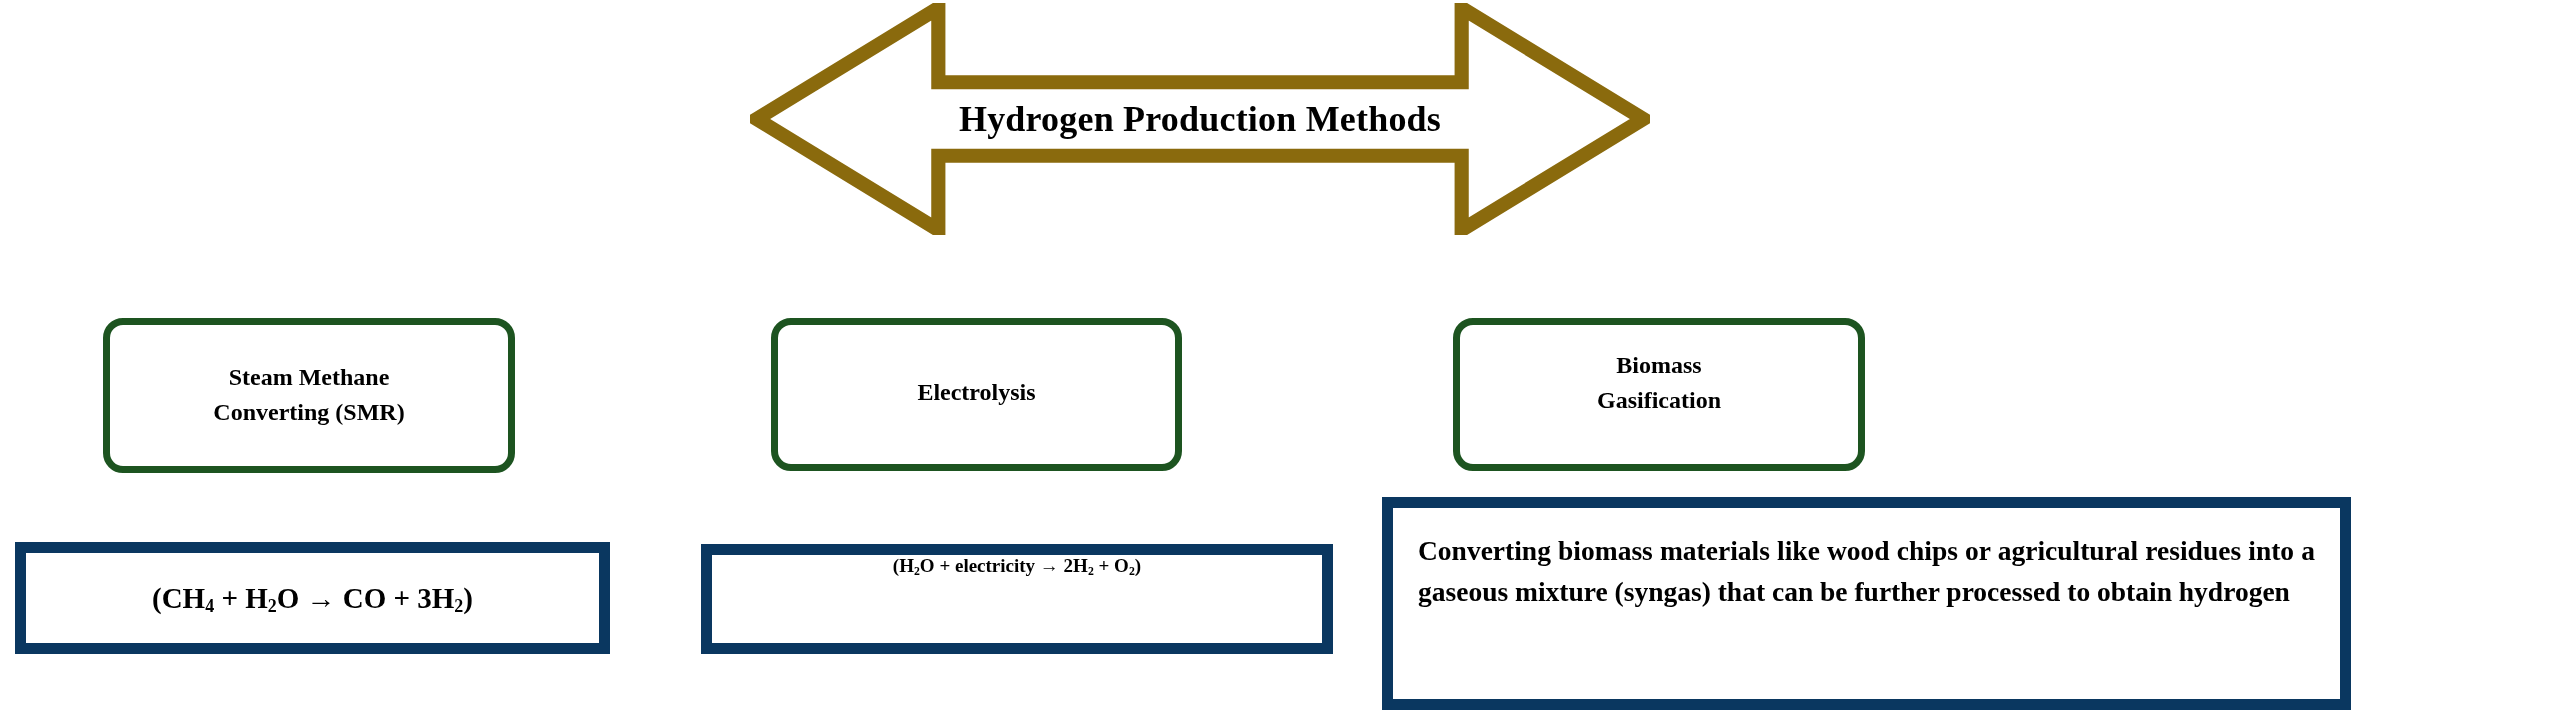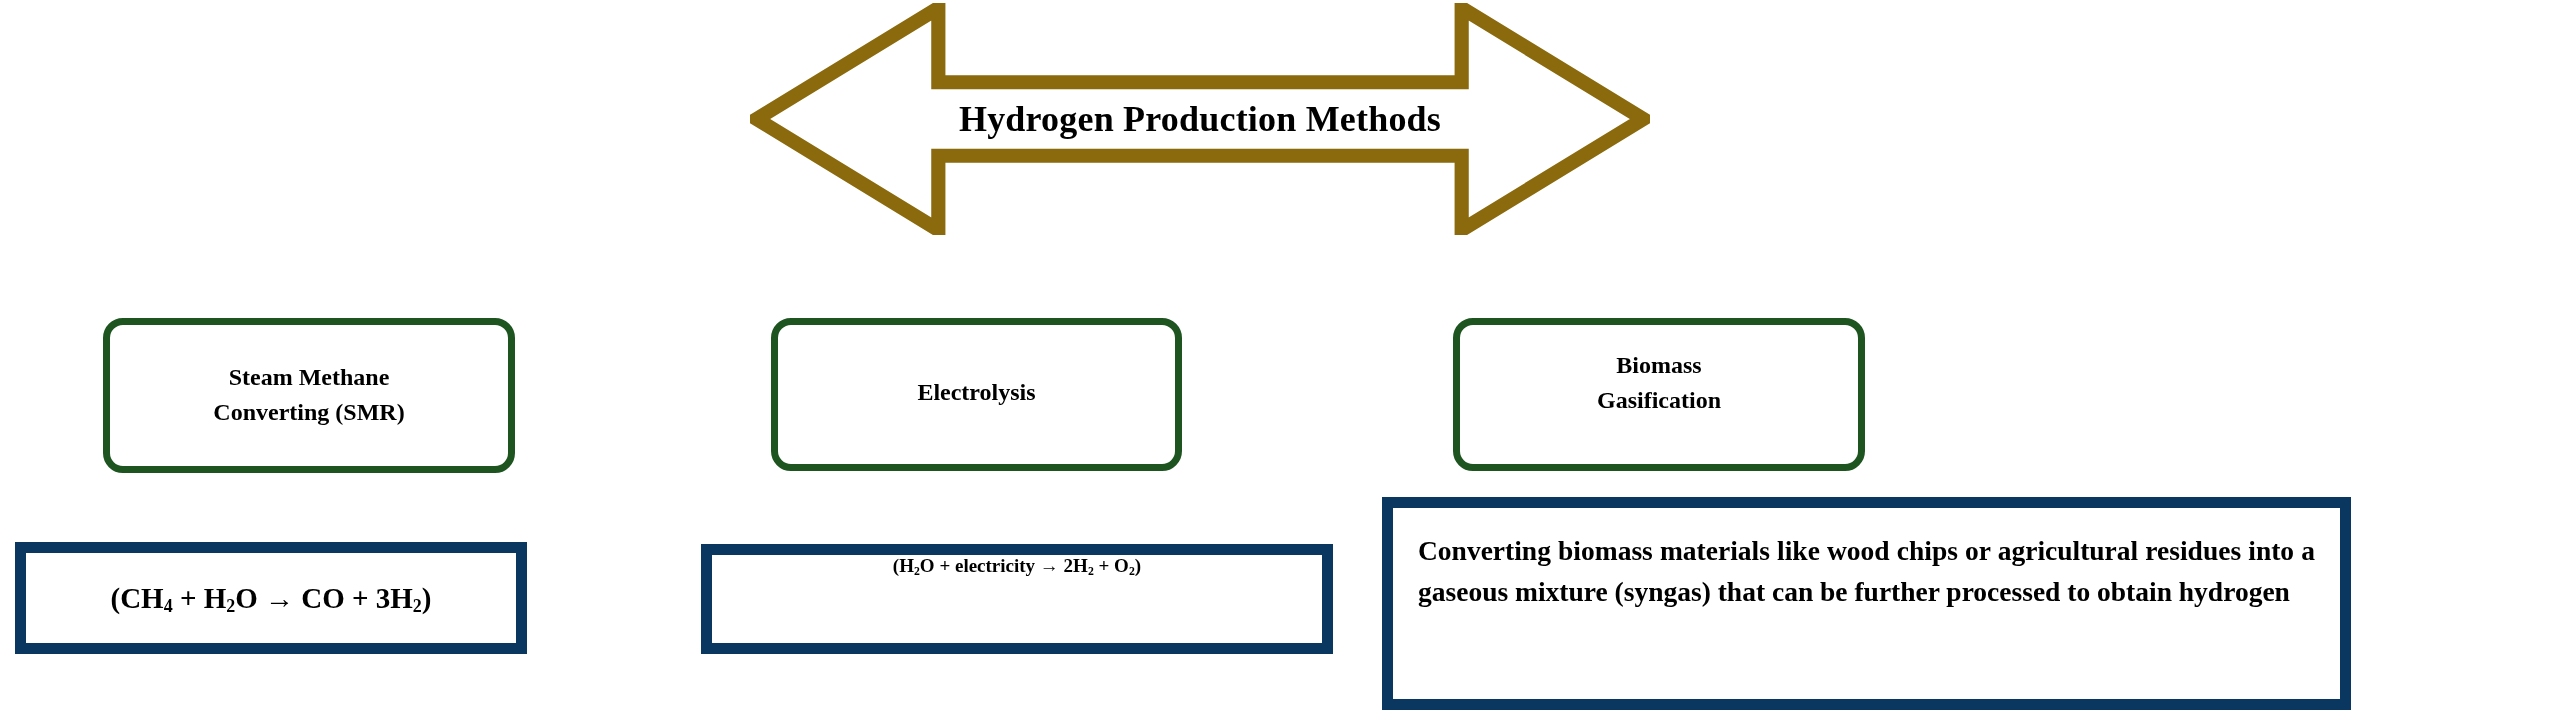--- a/index.html
+++ b/index.html
@@ -85,21 +85,21 @@
   .detail-box {
     position: absolute;
     box-sizing: border-box;
     border: 11.7px solid #0a3760;
     background: #ffffff;
     color: #000000;
     font-weight: bold;
   }
 
   #detail-box-smr {
-    left: 15px;  top: 542px; width: 512px; height: 112px;
+    left: 15px;  top: 542px; width: 595px; height: 112px;
     display: flex; align-items: center; justify-content: center;
     font-size: 29px;
   }
   #detail-box-electrolysis {
     left: 701px; top: 544px; width: 632px; height: 110px;
     display: flex; align-items: flex-start; justify-content: center;
     font-size: 19px;
   }
   #detail-box-biomass {
     left: 1370px; top: 497px; width: 969px; height: 213px;

